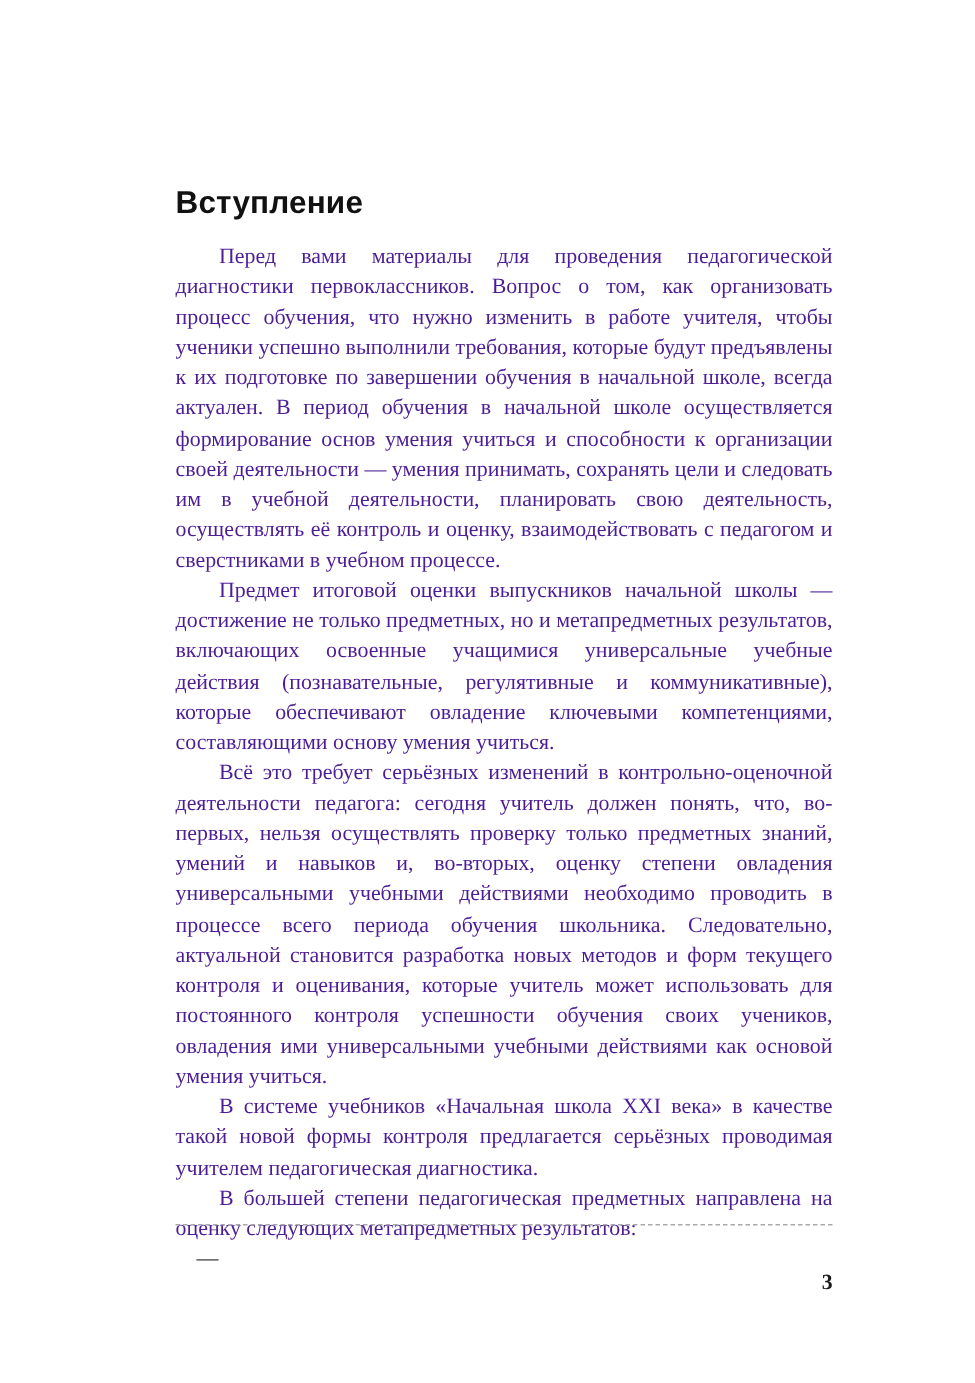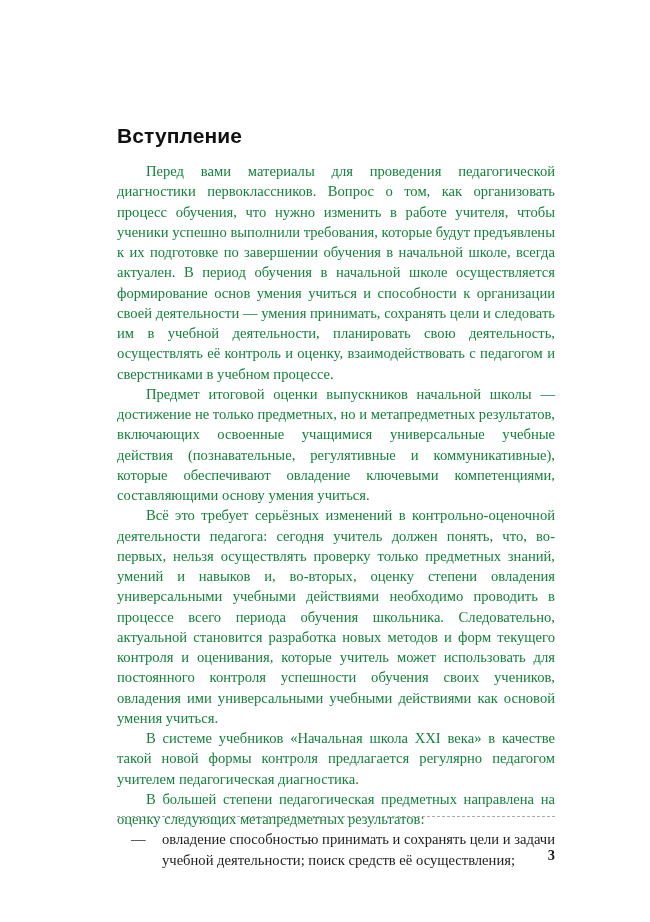--- a/index.html
+++ b/index.html
@@ -43,21 +43,21 @@
     color: #111111;
     margin: 0 0 16px 0;
   }
 
   .body-text {
     font-family: "Liberation Serif", "DejaVu Serif", serif;
     font-size: 14.6px;
     line-height: 20.25px;
     text-align: justify;
     text-justify: inter-word;
-    color: #15803d;
+    color: #4c1d95;
     margin: 0;
     text-indent: 29px;
     hyphens: manual;
   }
 
   .list-block {
     margin: 0;
     padding: 0;
     list-style: none;
   }
@@ -114,28 +114,27 @@
   <div class="content">
 
     <h1 class="chapter-heading">Вступление</h1>
 
     <p class="body-text">Перед вами материалы для проведения педагогической диагностики первоклассников. Вопрос о том, как организовать процесс обучения, что нужно изменить в работе учителя, чтобы ученики успешно выполнили требования, которые будут предъявлены к их подготовке по завершении обучения в начальной школе, всегда актуален. В период обучения в начальной школе осуществляется формирование основ умения учиться и способности к организации своей деятельности — умения принимать, сохранять цели и следовать им в учебной деятельности, планировать свою деятельность, осуществлять её контроль и оценку, взаимодействовать с педагогом и сверстниками в учебном процессе.</p>
 
     <p class="body-text">Предмет итоговой оценки выпускников начальной школы — достижение не только предметных, но и метапредметных результатов, включающих освоенные учащимися универсальные учебные действия (познавательные, регулятивные и коммуникативные), которые обеспечивают овладение ключевыми компетенциями, составляющими основу умения учиться.</p>
 
     <p class="body-text">Всё это требует серьёзных изменений в контрольно-оценочной деятельности педагога: сегодня учитель должен понять, что, во-первых, нельзя осуществлять проверку только предметных знаний, умений и навыков и, во-вторых, оценку степени овладения универсальными учебными действиями необходимо проводить в процессе всего периода обучения школьника. Следовательно, актуальной становится разработка новых методов и форм текущего контроля и оценивания, которые учитель может использовать для постоянного контроля успешности обучения своих учеников, овладения ими универсальными учебными действиями как основой умения учиться.</p>
 
-    <p class="body-text">В системе учебников «Начальная школа XXI века» в качестве такой новой формы контроля предлагается регулярно педагогом учителем педагогическая диагностика.</p>
+    <p class="body-text">В системе учебников «Начальная школа XXI века» в качестве такой новой формы контроля предлагается серьёзных проводимая учителем педагогическая диагностика.</p>
 
     <p class="body-text">В большей степени педагогическая предметных направлена на оценку следующих метапредметных результатов:</p>
 
     <ul class="list-block">
       <li class="list-item">
         <span class="dash">—</span>
-        <span>овладение способностью принимать и сохранять цели и задачи учебной деятельности; поиск средств её осуществления;</span>
       </li>
     </ul>
 
   </div>
 
   <hr class="divider">
 
   <div class="page-number">3</div>
 
 </div>

